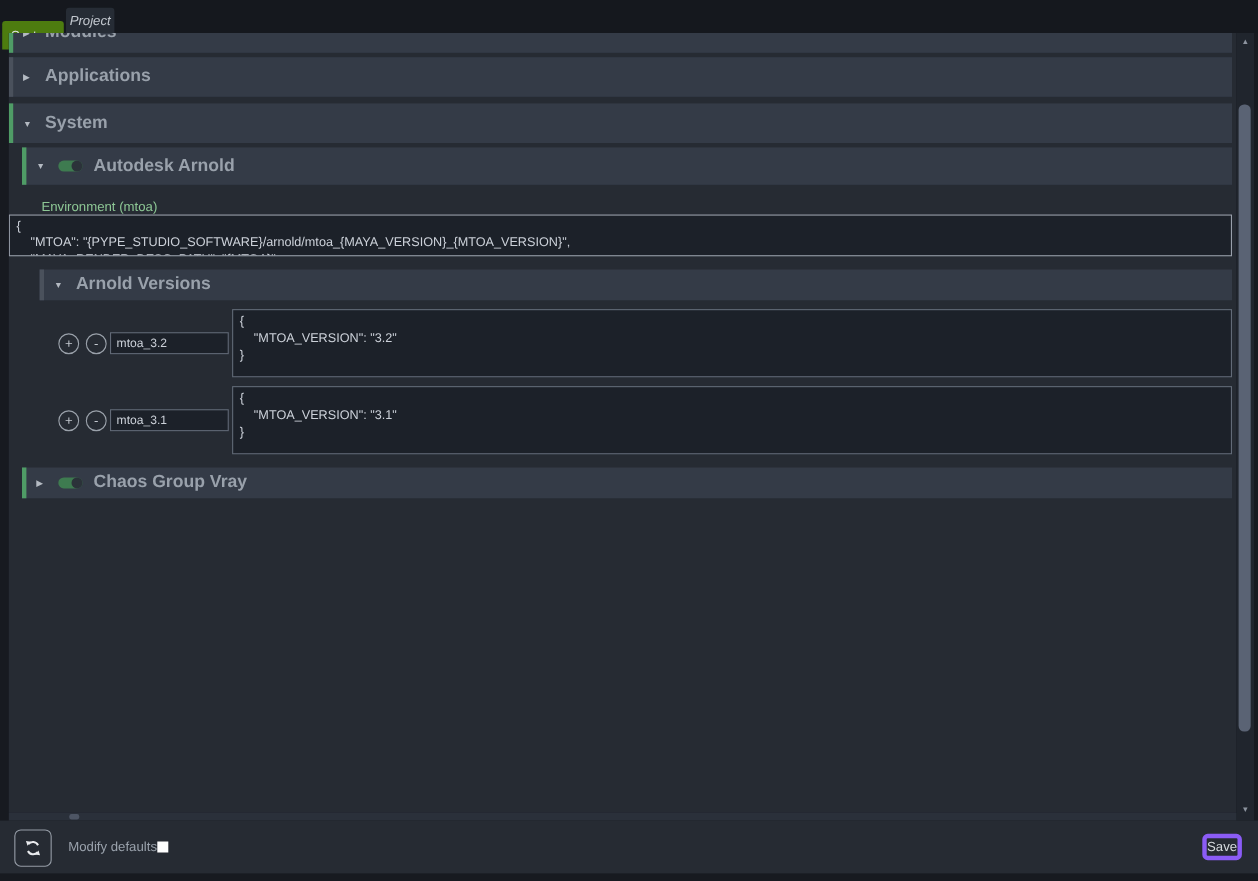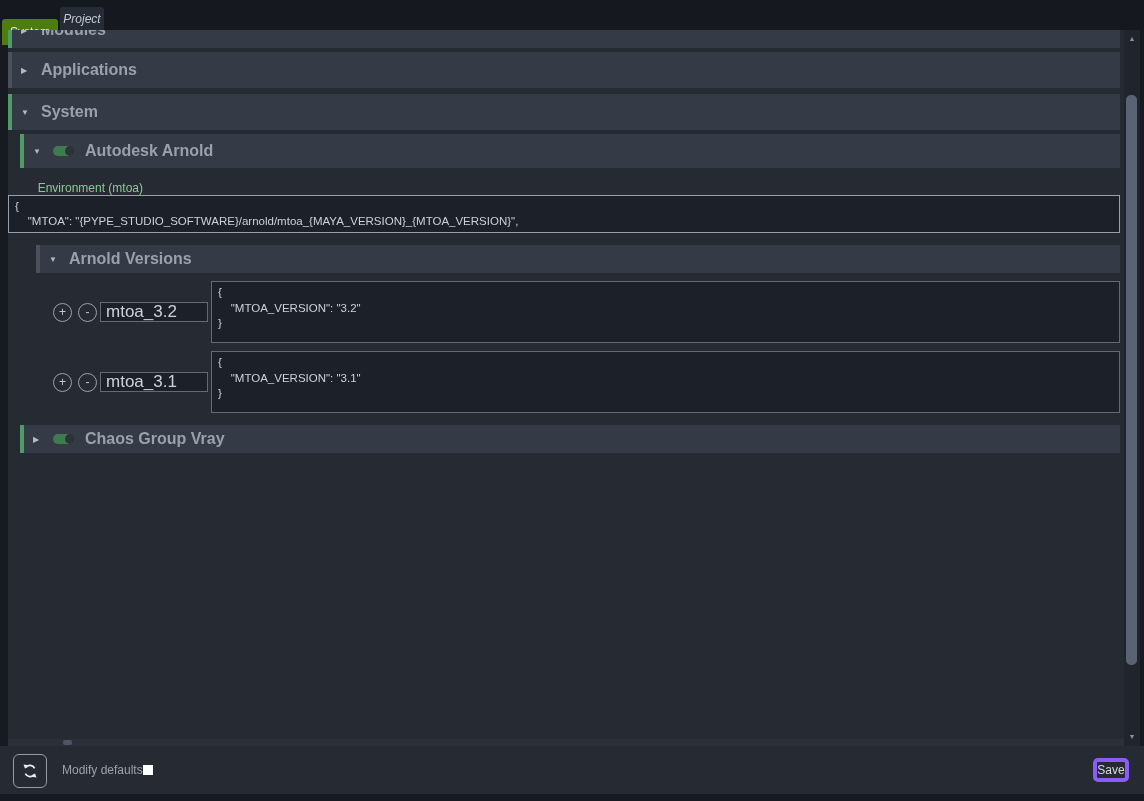--- a/index.html
+++ b/index.html
@@ -57,21 +57,21 @@
 
   
   .version-row { display:flex; align-items:center; height:62px; margin-top:8px; padding-left:45px; }
   .round-btn { width:19px; height:19px; border-radius:50%; border:1px solid #9aa1aa;
                background:transparent; color:#c3c8cf; font-size:12px; line-height:1;
                display:flex; align-items:center; justify-content:center; flex:none; cursor:default;
                font-family:"Liberation Sans", sans-serif; }
   .btn-add { margin-right:6px; }
   .btn-remove { margin-right:3px; }
   .version-input { width:108px; height:20px; background:#1c2129; border:1px solid #626a77;
-                   color:#ccd1d9; font-size:17px; padding:0 5px; margin-right:3px;
+                   color:#ccd1d9; font-size:11px; padding:0 5px; margin-right:3px;
                    font-family:"Liberation Sans", sans-serif; outline:none; flex:none; }
   .version-textarea { flex:1; height:62px; margin-right:4px; border:1px solid #626a77; }
 
   
   .vscroll { position:absolute; left:1124px; top:30px; width:16px; height:716px; background:#20252d; }
   .vs-arrow { position:absolute; left:0; width:16px; height:14px; display:flex;
               align-items:center; justify-content:center; font-size:7px; color:#8d949f; }
   .vs-up { top:1px; } .vs-down { bottom:3px; }
   .vs-thumb { position:absolute; left:2px; top:65px; width:11px; height:570px;
               background:#5a6374; border-radius:5px; }

